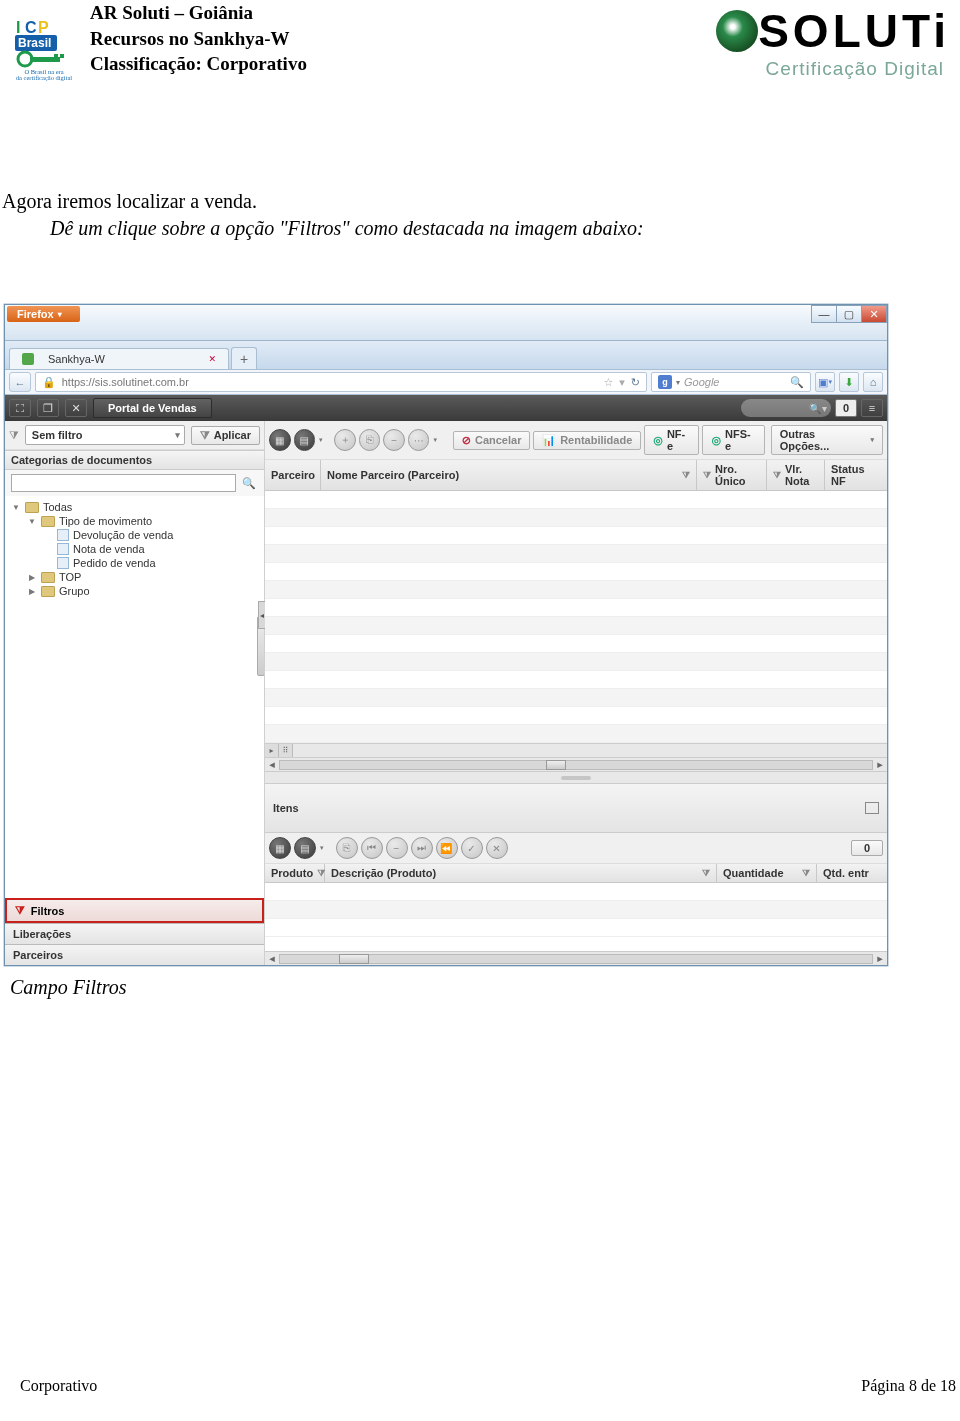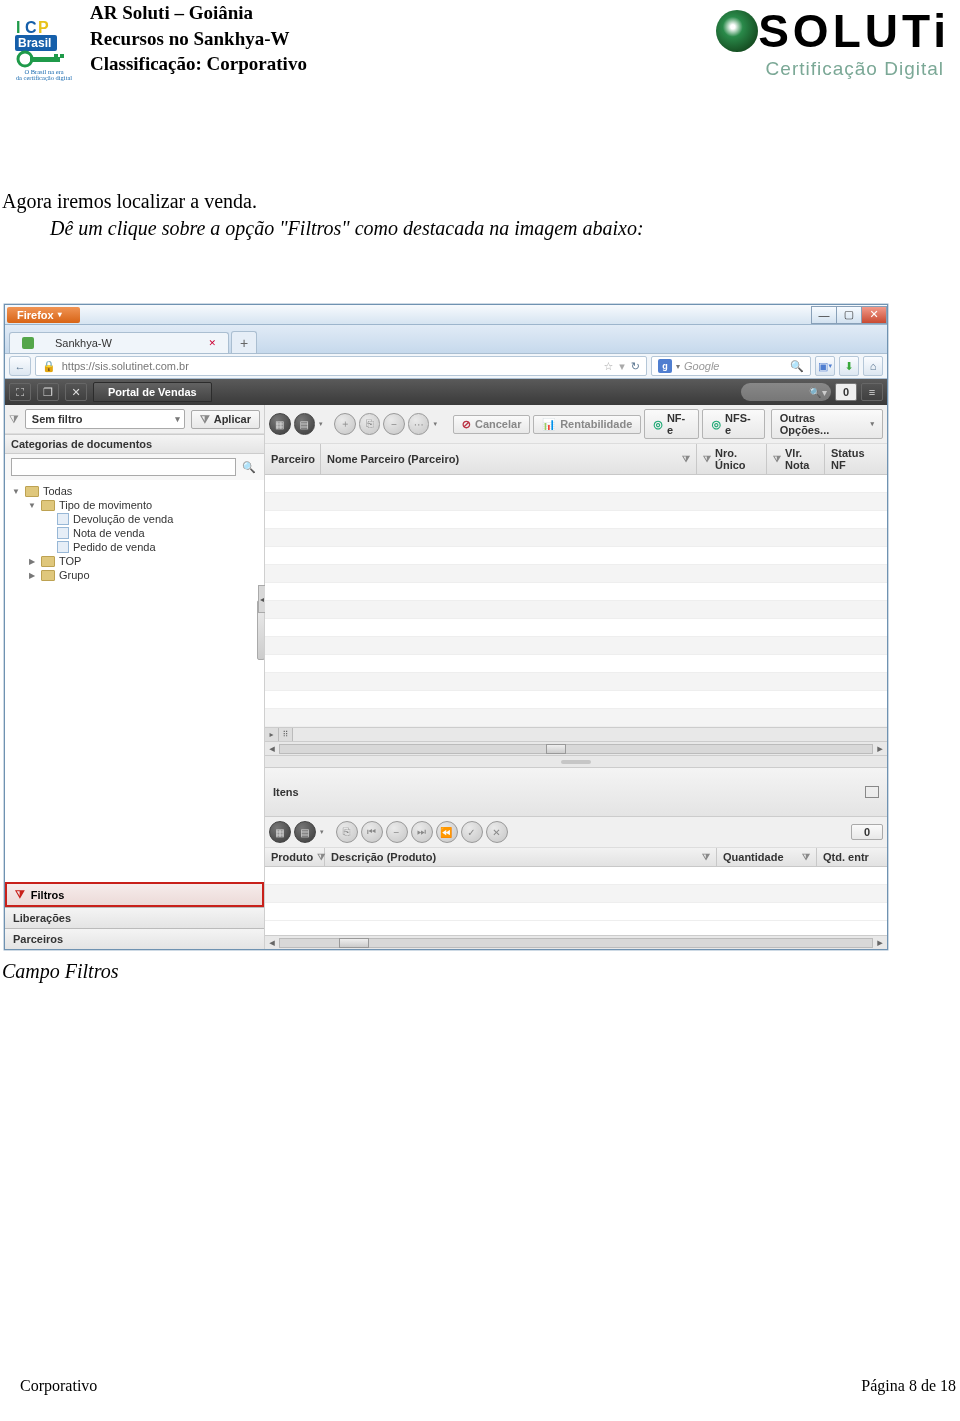--- a/index.html
+++ b/index.html
@@ -22,32 +22,32 @@
   .icp-logo { width: 68px; height: 100px; display:flex; flex-direction:column; align-items:center; justify-content:center;}
   .icp-logo svg { width: 60px; height: 50px; }
   .header-text { flex: 1; padding-top: 0; font-weight: bold; font-size: 19px; line-height: 1.35;}
   .soluti-logo { width: 300px; text-align:right; padding-top:4px;}
   .soluti-logo .main { font-size: 46px; font-weight: 900; font-family: Arial, sans-serif; letter-spacing: 4px; display:flex; align-items:center; justify-content:flex-end; gap:0;}
   .soluti-logo .sub { font-size: 19px; color:#7ba896; font-family: Arial, sans-serif; letter-spacing: 1px; text-align:right; padding-right:6px;}
   .green-ball { width:42px; height:42px; background: radial-gradient(circle at 40% 40%,#fff 6%,#2a8a4a 28%,#0a2a0a 100%); border-radius:50%; position:relative;}
   .body-text { padding: 0 2px; margin-top: 80px; font-size: 20px;}
   .body-text p { margin: 0 0 4px 0; }
   .body-text .indent { padding-left: 48px; font-style: italic;}
-  .caption { font-style: italic; font-size: 20px; margin-top: 10px; padding-left:2px;}
+  .caption { font-style: italic; font-size: 20px; margin-top: 10px; padding-left:10px;}
   .footer { position:absolute; bottom: 26px; left:16px; right:0; display:flex; justify-content:space-between; font-size: 16px; padding: 0 4px;}
   
   .app-frame { margin: 64px 2px 0 4px; border: 1px solid #6f92b1; background:#cfe0ef; width: 884px; font-family: Tahoma, Arial, sans-serif; font-size:11px; color:#333; box-shadow: 0 0 0 0.5px #9db5cc; position:relative;}
-  .titlebar-glass { display:flex; align-items:center; background: linear-gradient(#f7fafd,#d6e4f1); height:20px; border-bottom:1px solid #9db5cc;}
+  .titlebar-glass { display:flex; background: linear-gradient(#f7fafd,#d6e4f1); height:36px; border-bottom:1px solid #9db5cc;}
   .ff-btn { background: linear-gradient(#f09454,#d86416); color:#fff; font-weight:bold; padding:2px 18px 2px 10px; border-radius:2px; margin:1px 2px; height:16px; display:flex; align-items:center; position:relative;}
   .ff-btn::after{content:"▾"; font-size:8px; margin-left:4px;}
   .win-ctrls { margin-left:auto; display:flex;}
   .win-ctrls div { width:26px; height:18px; border:1px solid #88a0b8; margin-left:-1px; display:flex; align-items:center; justify-content:center; background:linear-gradient(#f7fbff,#d3e2f0);}
   .win-ctrls .close { background: linear-gradient(#f29a8a,#c84a32); color:#fff;}
   .tabrow { display:flex; align-items:flex-end; height:28px; background: linear-gradient(#e1ebf6,#c6d9ec); padding-left:4px; gap:2px;}
-  .tab { background:#f0f5fa; border:1px solid #aabed1; border-bottom:none; border-radius:3px 3px 0 0; padding:4px 12px; display:flex; align-items:center; gap:21px; min-width:220px;}
+  .tab { background:#f0f5fa; border:1px solid #aabed1; border-bottom:none; border-radius:3px 3px 0 0; padding:4px 12px; display:flex; align-items:center; gap:14px; min-width:220px;}
   .tab .x { color:#c03; font-size:9px; margin-left:auto;}
   .tabicon{width:12px;height:12px;background:#54a64a;border-radius:2px;}
   .newtab { width:26px; height:22px; background:#e6eef7; border:1px solid #aabed1; border-bottom:none; display:flex; align-items:center; justify-content:center; font-size:14px; color:#666; border-radius:3px 3px 0 0;}
   .url-row { display:flex; align-items:center; background:#f2f6fa; height:26px; border-top:1px solid #aabed1; border-bottom:1px solid #aabed1; padding:0 4px; gap:4px;}
   .navbtn { width:22px; height:20px; border-radius:3px; background:linear-gradient(#fafcff,#dde7f1); border:1px solid #b5c7d8; display:flex; align-items:center; justify-content:center; color:#5a7590;}
   .urlbox { flex:1; background:#fff; border:1px solid #b5c7d8; height:20px; display:flex; align-items:center; padding:0 6px; gap:6px; color:#777; border-radius:2px;}
   .lock{color:#6b9a5a; font-size:11px;}
   .url-end{margin-left:auto; display:flex; gap:6px; color:#aaa;}
   .searchbox { width:160px; background:#fff; border:1px solid #b5c7d8; height:20px; display:flex; align-items:center; padding:0 6px; gap:4px; color:#999; border-radius:2px;}
   .g-ico{width:14px;height:14px;background:#4f7ed0;display:flex;align-items:center;justify-content:center;color:#fff;font-weight:bold;font-size:9px;border-radius:2px;}

